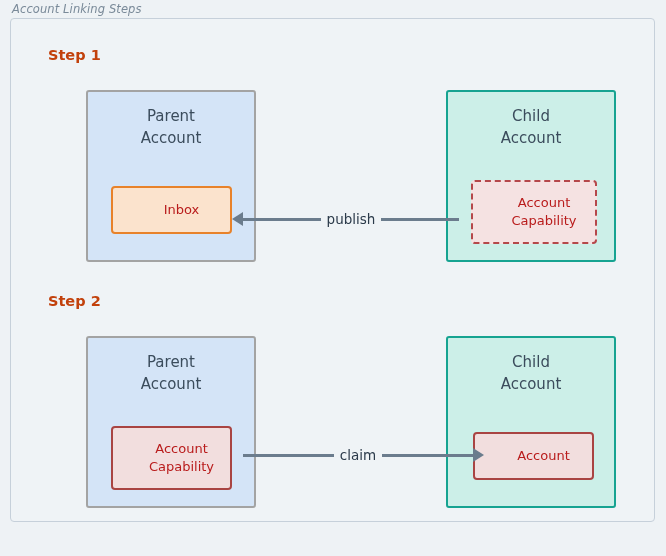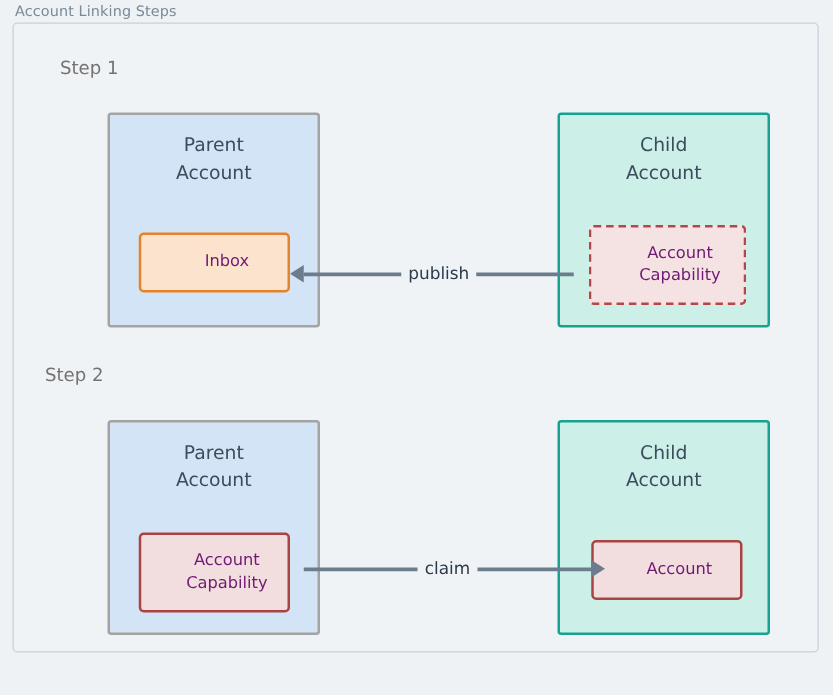--- a/index.html
+++ b/index.html
@@ -17,42 +17,43 @@
   }
   
   .frame-title {
     position: absolute;
     left: 12px;
     top: 2px;
     font-size: 11.5px;
     color: #7a8a99;
     letter-spacing: 0.1px;
     white-space: nowrap;
+    font-style: italic;
   }
   .frame {
     position: absolute;
     left: 10px;
     top: 18px;
     width: 645px;
     height: 504px;
     border: 1px solid #c6d0da;
     border-radius: 4px;
     background: #eff3f6;
     box-sizing: border-box;
   }
   
   .step-label {
     position: absolute;
     font-size: 14.5px;
-    font-weight: normal;
-    color: #737373;
+    font-weight: bold;
+    color: #c2410c;
     white-space: nowrap;
   }
   #step1-label { left: 48px; top: 47px; }
-  #step2-label { left: 36px; top: 293px; }
+  #step2-label { left: 48px; top: 293px; }
 
   
   .acct-box {
     position: absolute;
     box-sizing: border-box;
     border-radius: 3px;
   }
   .acct-parent {
     background: #d4e4f7;
     border: 2px solid #a3a3a3;
@@ -77,21 +78,21 @@
   .inner-box {
     position: absolute;
     box-sizing: border-box;
     border-radius: 4px;
     display: flex;
     align-items: center;
     justify-content: center;
     text-align: center;
     font-size: 13px;
     line-height: 1.35;
-    color: #701a75;
+    color: #b91c1c;
     white-space: pre-line;
     padding-left: 20px;
   }
   .inner-inbox {
     background: #fbe3cd;
     border: 2px solid #e8822a;
   }
   .inner-cap-dashed {
     background: #f5e2e2;
     border: 2px dashed #b5474a;

